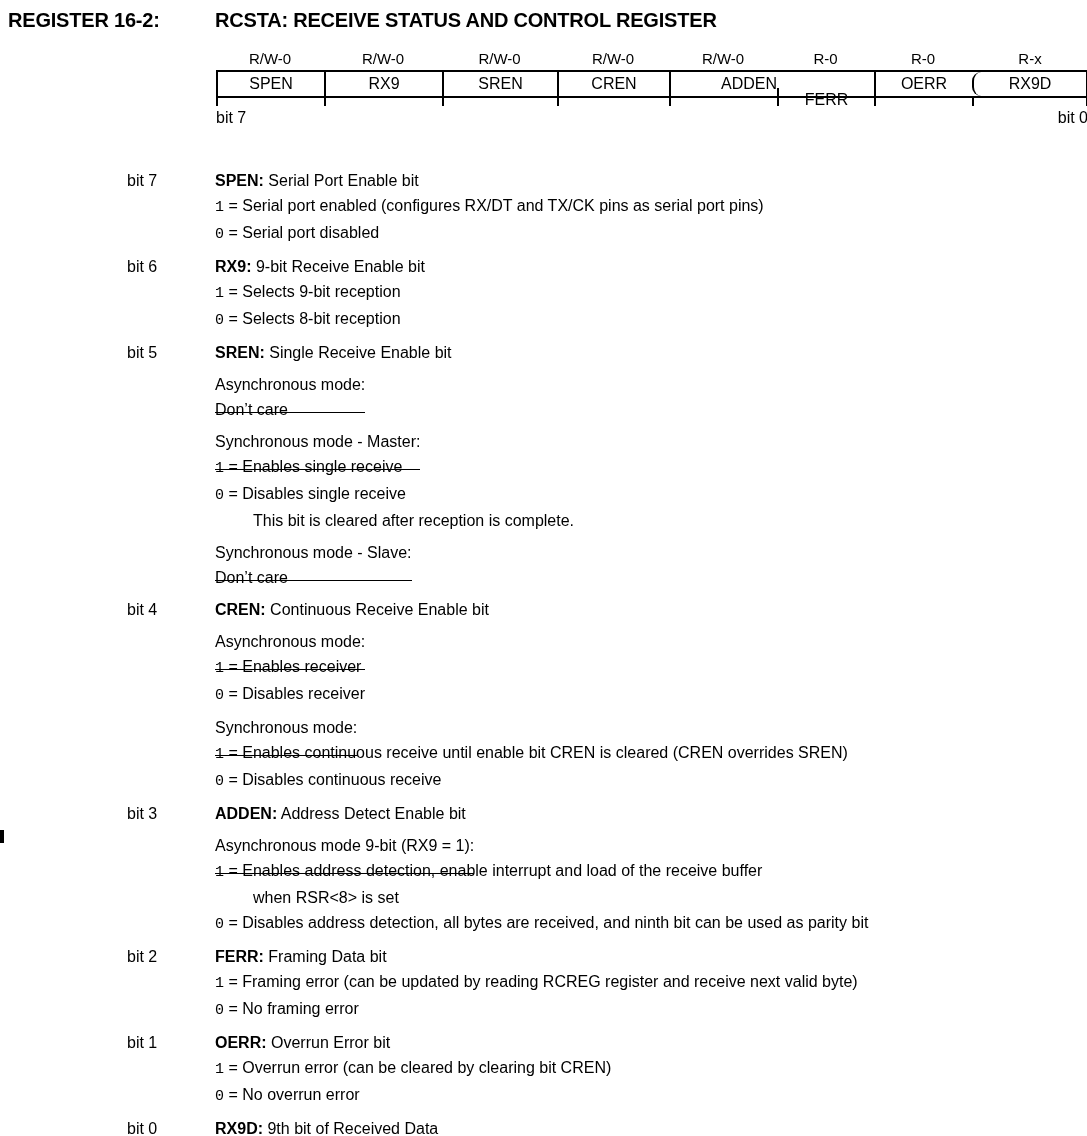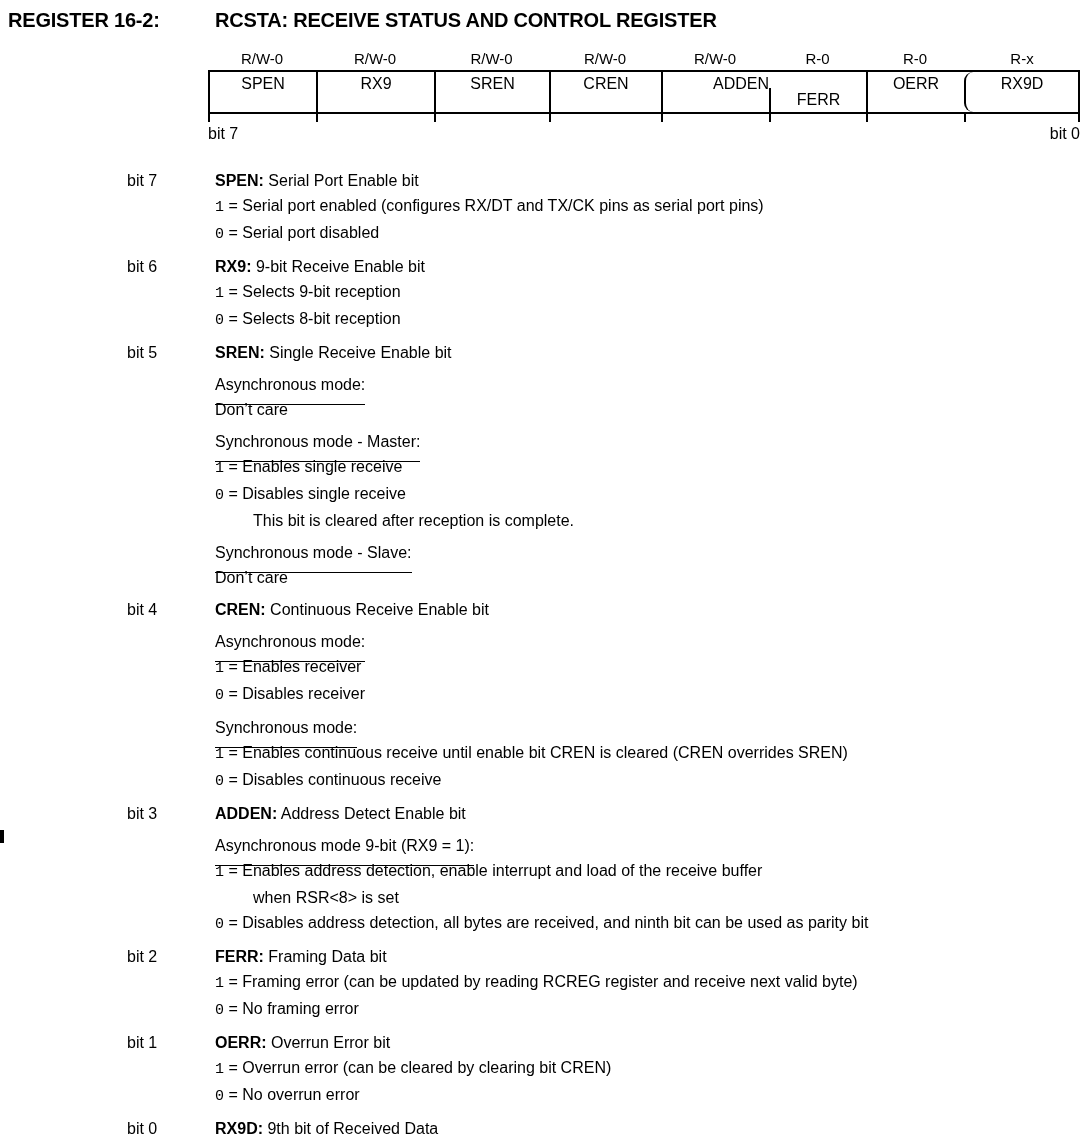--- a/index.html
+++ b/index.html
@@ -7,42 +7,42 @@
   body {
     width:1087px; height:1136px; position:relative; overflow:hidden;
     font-family:"Liberation Sans","DejaVu Sans",sans-serif; color:#000;
   }
   .title-row {
     position:absolute; left:8px; top:9px;
     font-weight:bold; font-size:20px; letter-spacing:-0.2px; white-space:nowrap;
   }
   .reg-label { display:inline-block; width:207px; }
   
-  .regtable { position:absolute; left:208px; top:50px; width:872px; }
+  .regtable { position:absolute; left:216px; top:50px; width:872px; }
   .access-row { display:flex; height:20px; }
   .acc { text-align:center; font-size:15px; line-height:18px; }
-  .bit-row { display:flex; width:872px; height:44px; border:2px solid #000; }
+  .bit-row { display:flex; width:872px; height:28px; border:2px solid #000; }
   .cell { text-align:center; font-size:16px; line-height:24px; }
   .cell + .cell { border-left:2px solid #000; }
   .tick-row { display:flex; width:872px; height:8px; }
   .tick { border-left:2px solid #000; height:8px; }
   .tick:last-child { border-right:2px solid #000; }
   .range-row { display:flex; justify-content:space-between; width:872px; font-size:16px; margin-top:3px; }
   
   .change-marker { position:absolute; left:0; top:830px; width:4px; height:13px; background:#000; }
   
   .descriptions { position:absolute; left:127px; top:168px; width:958px; }
   .section { display:flex; margin-bottom:7px; }
   .bit-label { flex:none; width:88px; font-size:16px; line-height:25px; }
   .bit-content { flex:1; }
   .line { font-size:16px; line-height:25px; }
   .line.heading { margin-top:7px; }
   .line.indent { padding-left:38px; }
   .bname { font-weight:bold; }
-  .uline { border-bottom:1.5px solid #000; padding-bottom:11px; }
+  .uline { border-bottom:1.5px solid #000; padding-bottom:19px; }
   .val { font-family:"Liberation Mono","DejaVu Sans Mono",monospace; font-size:15px; }
 </style>
 </head>
 <body>
 
 <div class="page">
 
   <div class="title-row">
     <span class="reg-label">REGISTER 16-2:</span><span class="reg-title">RCSTA: RECEIVE STATUS AND CONTROL REGISTER</span>
   </div>

